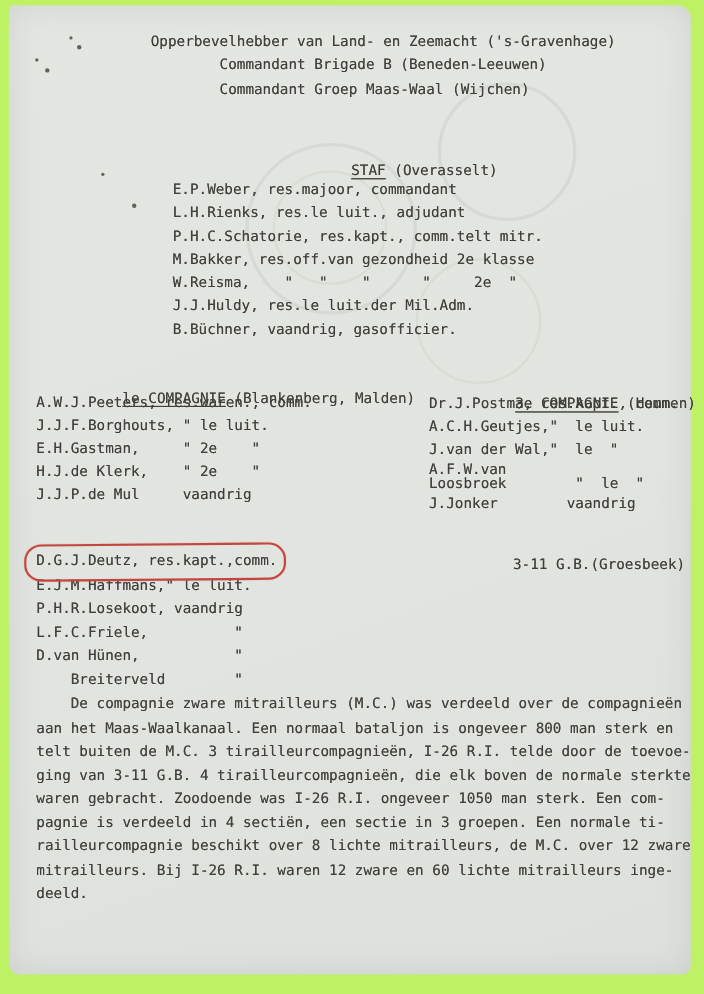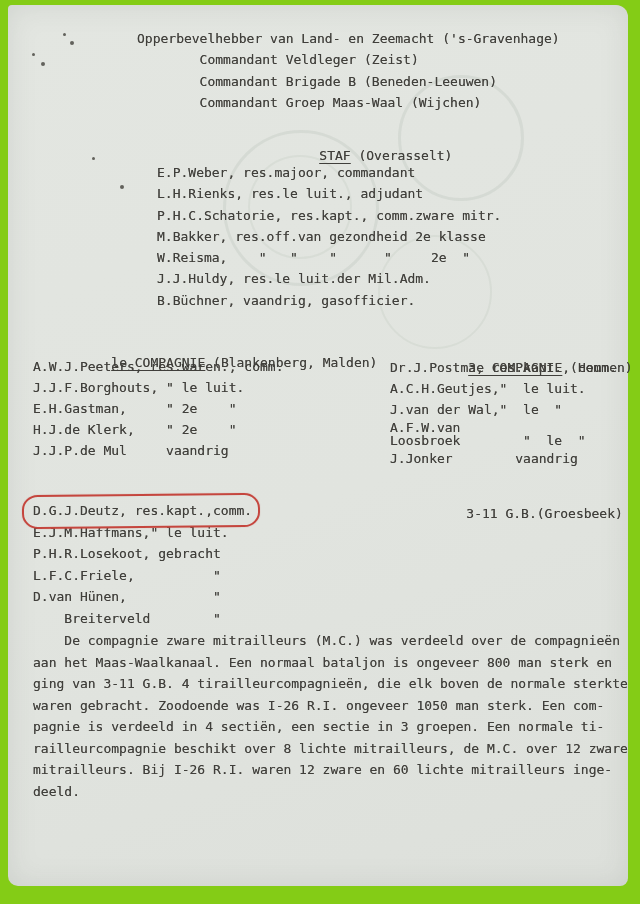--- a/index.html
+++ b/index.html
@@ -1,17 +1,17 @@
 <!DOCTYPE html>
 <html><head>
 <meta charset="utf-8">
 <style>
   html,body{margin:0;padding:0;background:#0b0b0a;}
   .stage{
-    position:relative;width:640px;height:904px;background:#84cc16;
+    position:relative;width:640px;height:904px;background:#bef264;
     overflow:hidden;font-family:"DejaVu Sans Mono", monospace;
   }
   .paper{
     position:absolute;left:8px;top:5px;width:620px;height:881px;
     background:linear-gradient(160deg,#e3e6e1 0%,#e1e4df 55%,#dde0db 100%);
     border-radius:4px 12px 8px 10px;
     box-shadow:inset 0 0 28px rgba(120,130,120,0.18);
   }
   .tblock{
     position:absolute;color:#403f3b;font-size:13px;line-height:21.4px;
@@ -51,32 +51,31 @@
     <div class="speck" style="left:55px;top:28px;width:3px;height:3px;"></div>
     <div class="speck" style="left:62px;top:36px;width:4px;height:4px;"></div>
     <div class="speck" style="left:24px;top:48px;width:3px;height:3px;"></div>
     <div class="speck" style="left:33px;top:57px;width:4px;height:4px;"></div>
     <div class="speck" style="left:84px;top:152px;width:3px;height:3px;"></div>
     <div class="speck" style="left:112px;top:180px;width:4px;height:4px;"></div>
   </div>
 
   <div class="tblock lh213" style="left:137px;top:28px;">
       <div class="line">Opperbevelhebber van Land- en Zeemacht ('s-Gravenhage)</div>
-      <div class="line">        Commandant Veldleger (Zeist)</div>
       <div class="line">        Commandant Brigade B (Beneden-Leeuwen)</div>
       <div class="line">        Commandant Groep Maas-Waal (Wijchen)</div>
     </div>
 
   <div class="heading" style="left:288px;top:124px;">
     <span class="u">STAF</span><span> (Overasselt)</span>
   </div>
   <div class="tblock lh213" style="left:157px;top:162px;">
       <div class="line">E.P.Weber, res.majoor, commandant</div>
       <div class="line">L.H.Rienks, res.le luit., adjudant</div>
-      <div class="line">P.H.C.Schatorie, res.kapt., comm.zware mitr.</div>
+      <div class="line">P.H.C.Schatorie, res.kapt., comm.telt mitr.</div>
       <div class="line">M.Bakker, res.off.van gezondheid 2e klasse</div>
       <div class="line">W.Reisma,    "   "    "      "     2e  "</div>
       <div class="line">J.J.Huldy, res.le luit.der Mil.Adm.</div>
       <div class="line">B.Büchner, vaandrig, gasofficier.</div>
     </div>
 
   <div class="heading" style="left:80px;top:331px;">
     <span class="u">le COMPAGNIE</span><span> (Blankenberg, Malden)</span>
   </div>
   <div class="tblock lh21" style="left:33px;top:356px;">
@@ -95,35 +94,36 @@
       <div class="line">A.C.H.Geutjes,"  le luit.</div>
       <div class="line">J.van der Wal,"  le  "</div>
       <div class="line">A.F.W.van</div>
       <div class="line">Loosbroek        "  le  "</div>
       <div class="line">J.Jonker        vaandrig</div>
     </div>
 
   <div class="tblock lh215" style="left:33px;top:500px;">
       <div class="line">D.G.J.Deutz, res.kapt.,comm.</div>
       <div class="line">E.J.M.Haffmans," le luit.</div>
-      <div class="line">P.H.R.Losekoot, gebracht</div>
+      <div class="line">P.H.R.Losekoot, vaandrig</div>
       <div class="line">L.F.C.Friele,          "</div>
       <div class="line">D.van Hünen,           "</div>
       <div class="line">    Breiterveld        "</div>
     </div>
 
   <div class="heading" style="left:435px;top:482px;text-align:center;">
     <span class="u"></span><span>3-11 G.B.(Groesbeek)</span>
   </div>
 
   <div class="annotation" style="border-color: rgb(197, 70, 62);"></div>
 
   <div class="tblock lh215" style="left:33px;top:630px;">
       <div class="line">    De compagnie zware mitrailleurs (M.C.) was verdeeld over de compagnieën</div>
       <div class="line">aan het Maas-Waalkanaal. Een normaal bataljon is ongeveer 800 man sterk en</div>
+      <div class="line">telt buiten de M.C. 3 tirailleurcompagnieën, I-26 R.I. telde door de toevoe-</div>
       <div class="line">ging van 3-11 G.B. 4 tirailleurcompagnieën, die elk boven de normale sterkte</div>
       <div class="line">waren gebracht. Zoodoende was I-26 R.I. ongeveer 1050 man sterk. Een com-</div>
       <div class="line">pagnie is verdeeld in 4 sectiën, een sectie in 3 groepen. Een normale ti-</div>
       <div class="line">railleurcompagnie beschikt over 8 lichte mitrailleurs, de M.C. over 12 zware</div>
       <div class="line">mitrailleurs. Bij I-26 R.I. waren 12 zware en 60 lichte mitrailleurs inge-</div>
       <div class="line">deeld.</div>
     </div>
 </div>
 
 </body></html>

